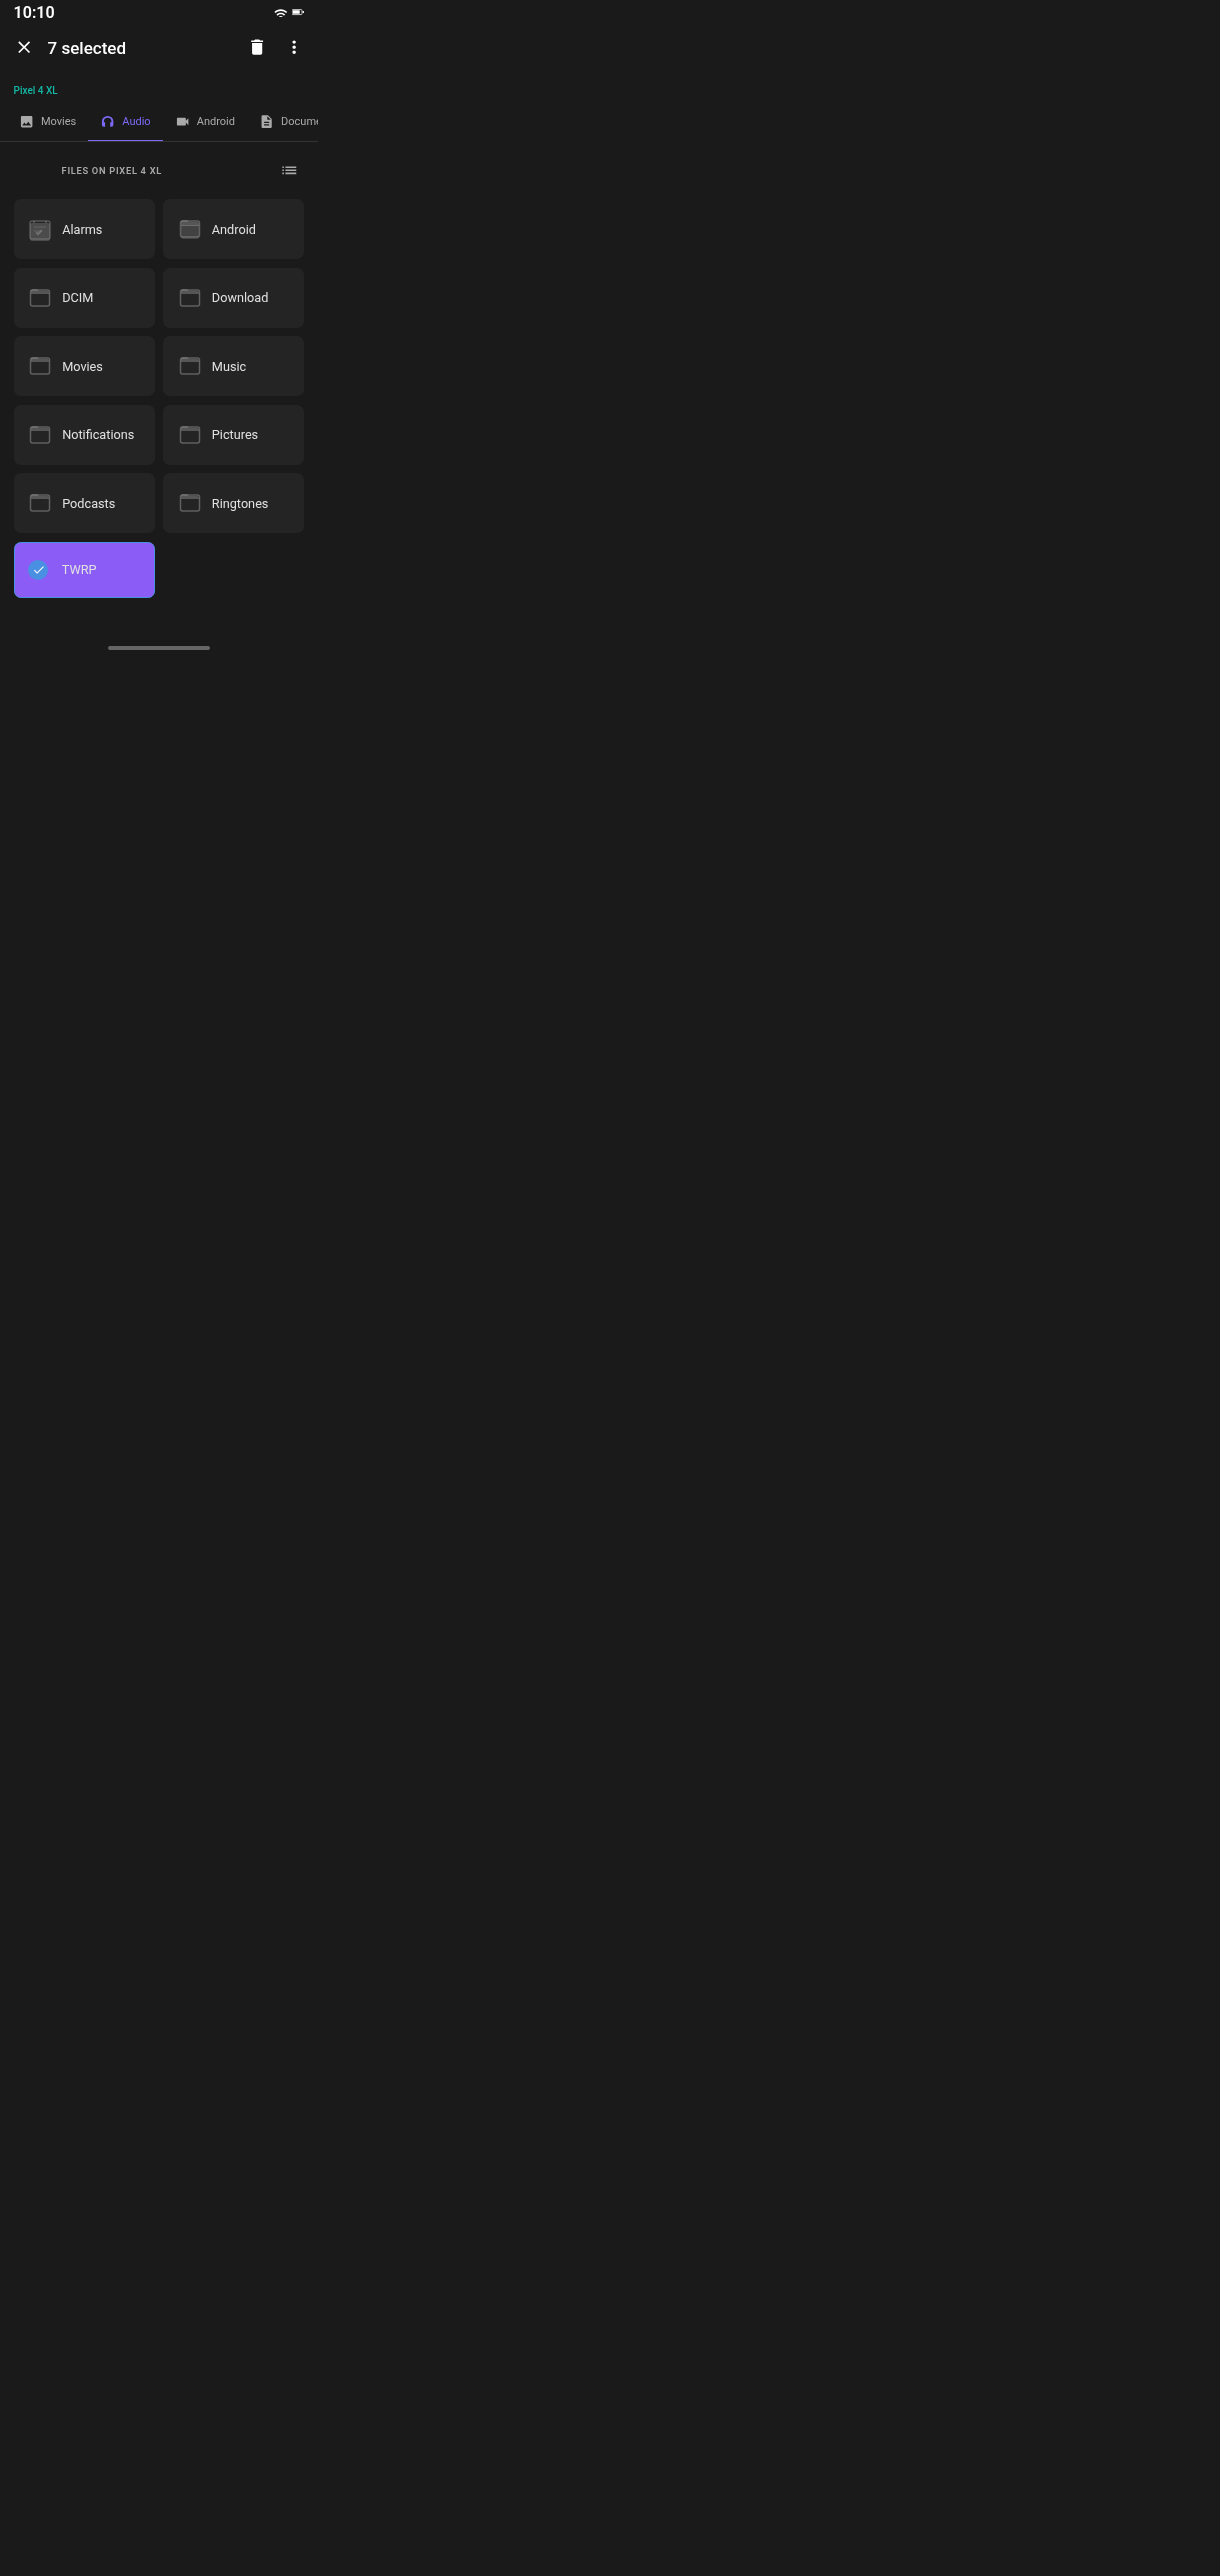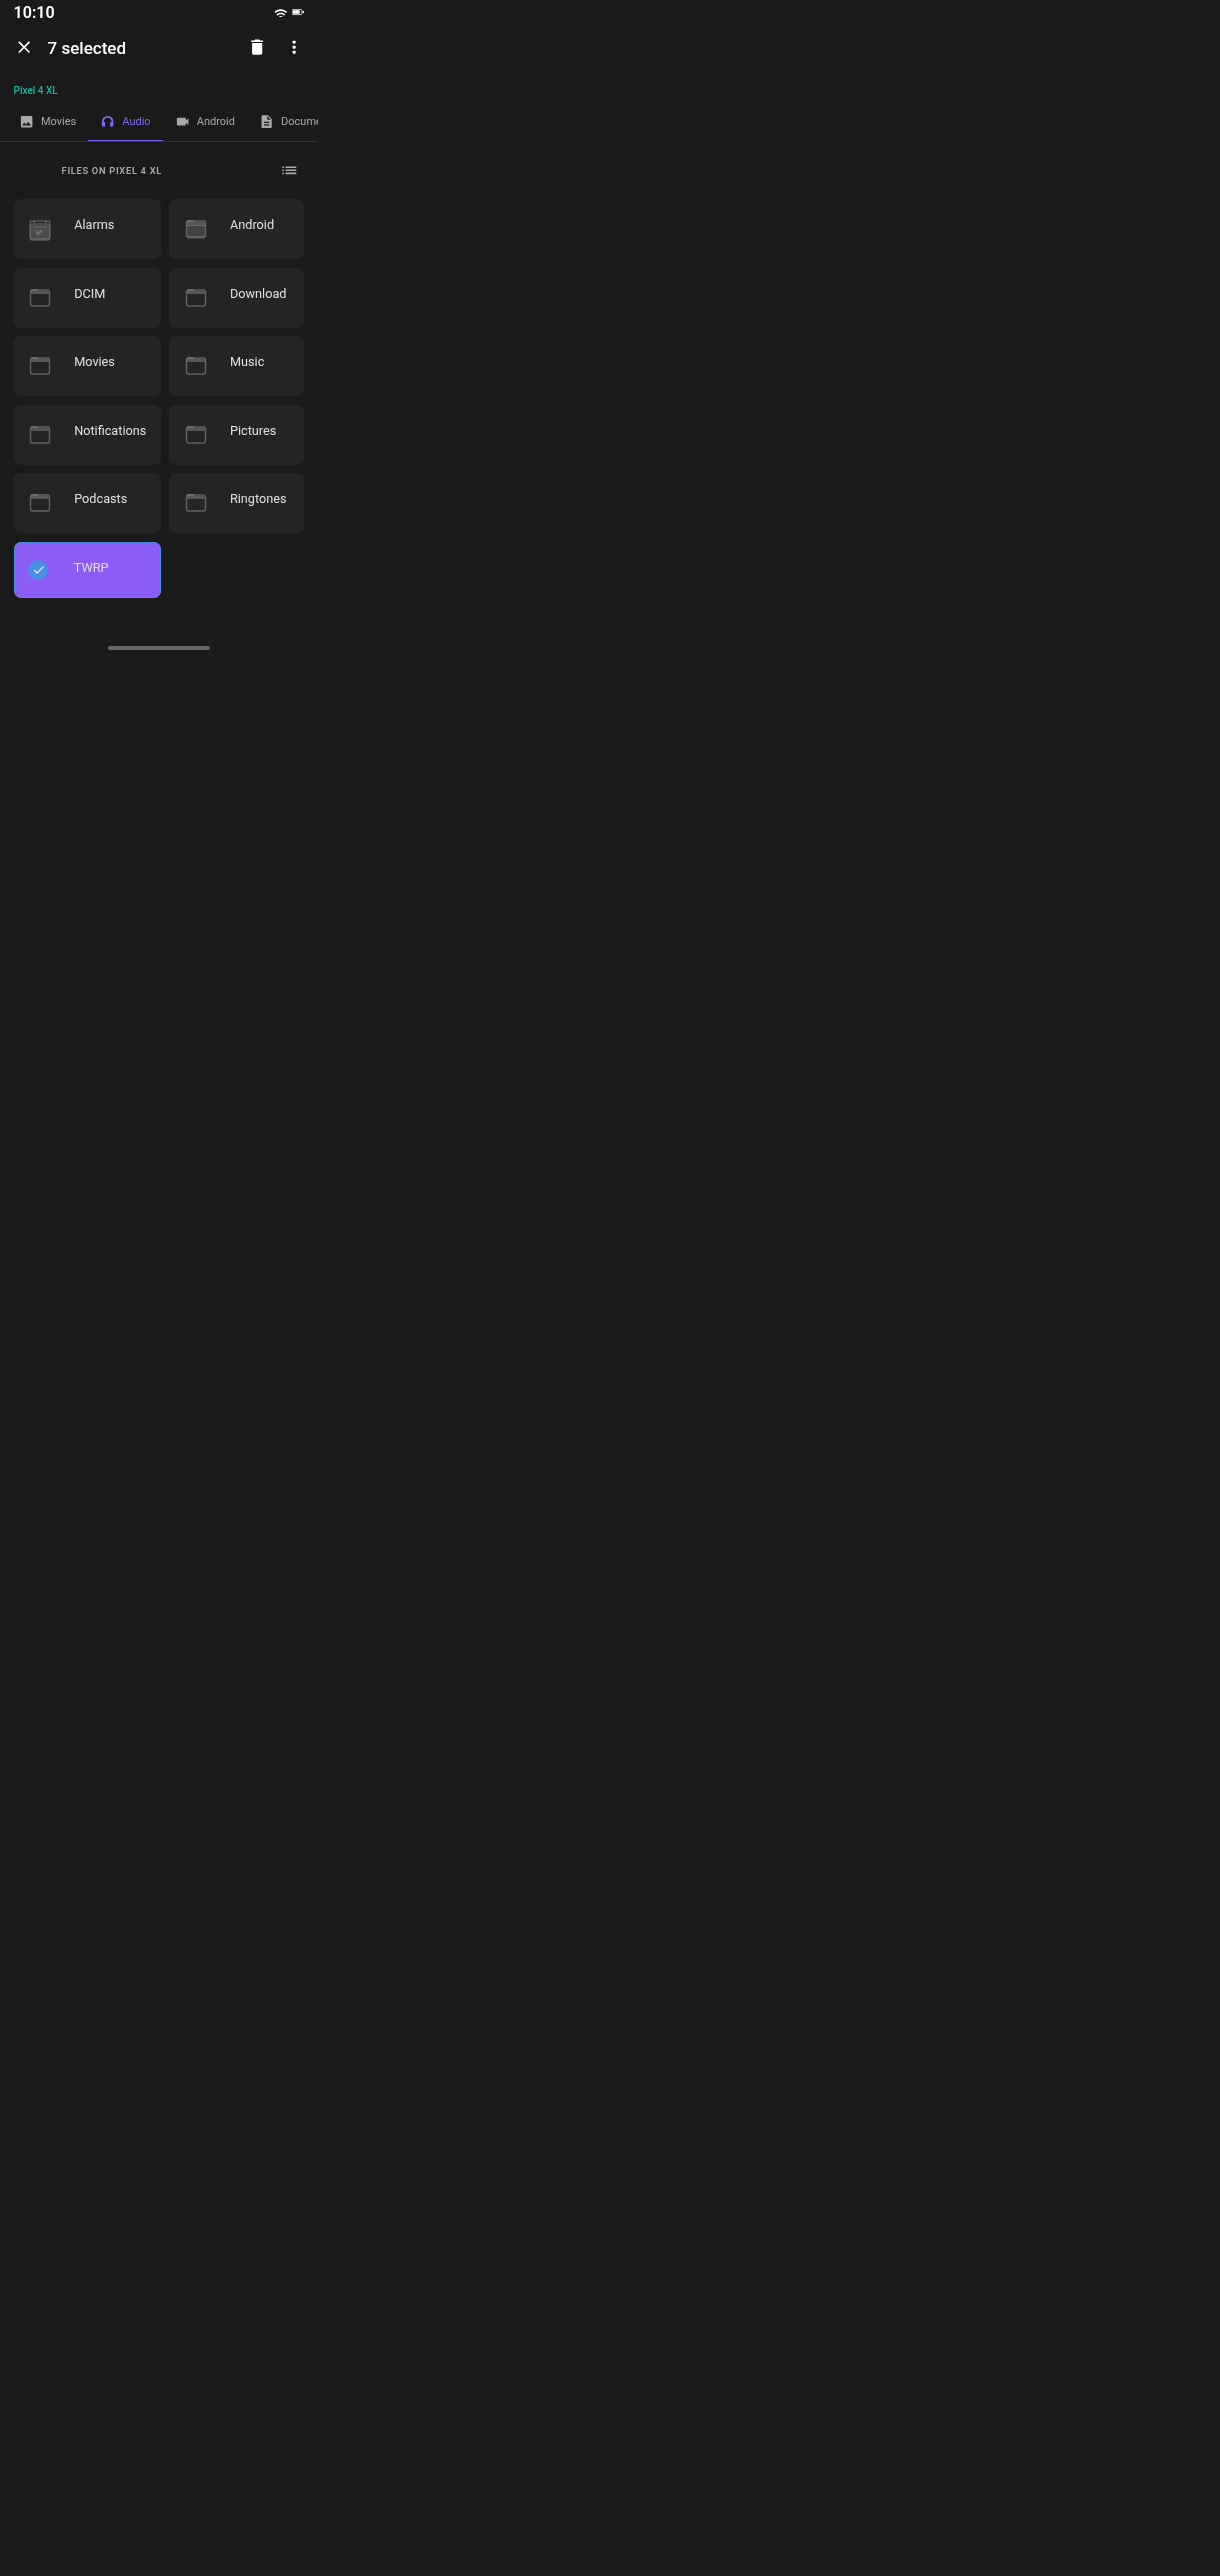--- a/index.html
+++ b/index.html
@@ -132,21 +132,22 @@
 
     
     .folder-grid {
       display: grid;
       grid-template-columns: 1fr 1fr;
       gap: 1.7px;
       padding: 3.4px 10.2px;
     }
     .folder-item {
       display: flex;
-      gap: 22px;
+      align-items: center;
+      gap: 10px;
       padding: 17px 13.6px;
       background: #242424;
       border-radius: 6.8px;
       cursor: pointer;
       margin: 3.4px;
       border: 1.7px solid transparent;
     }
     .folder-item.selected {
       border: 1.7px solid #4a90e2;
       background: #8b5cf6;

